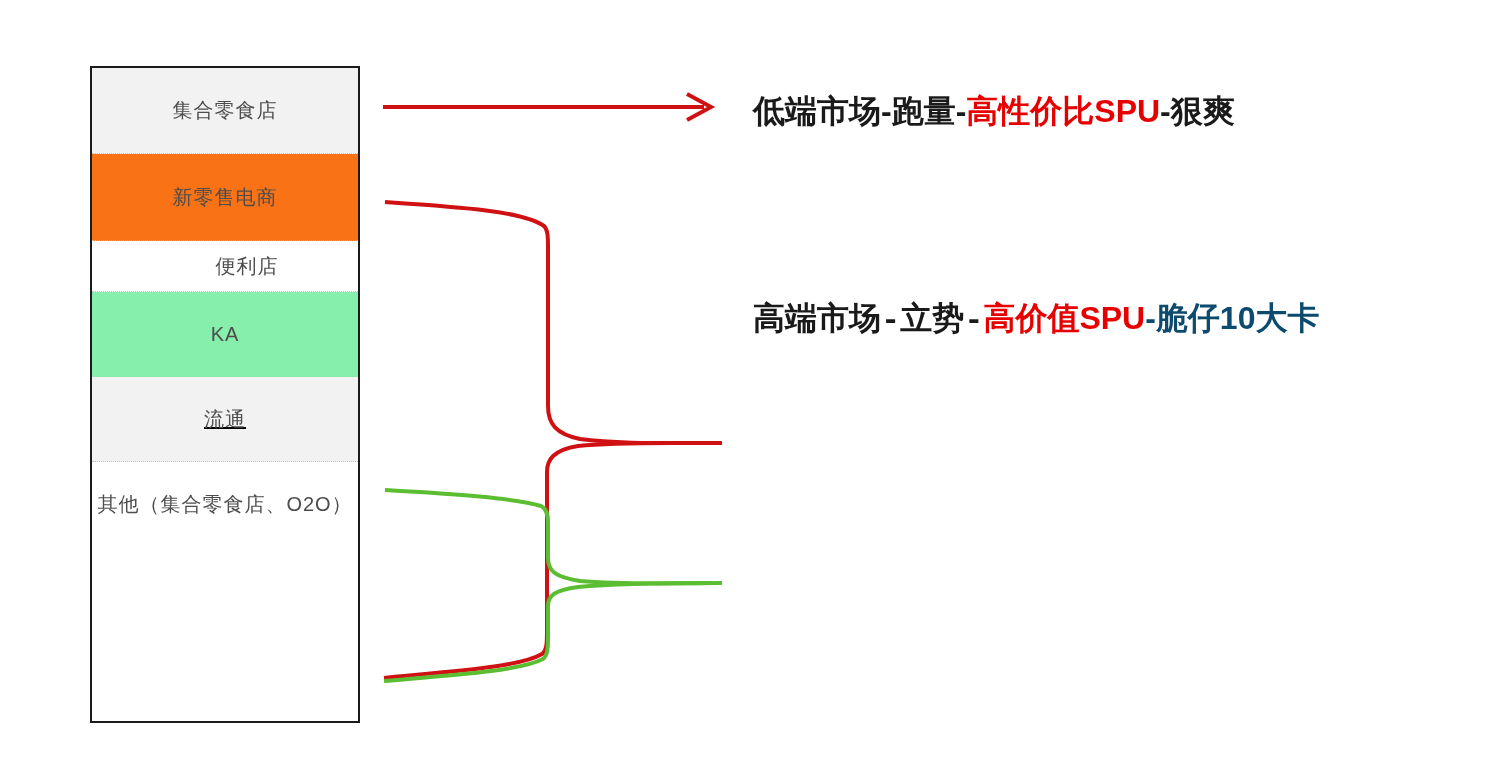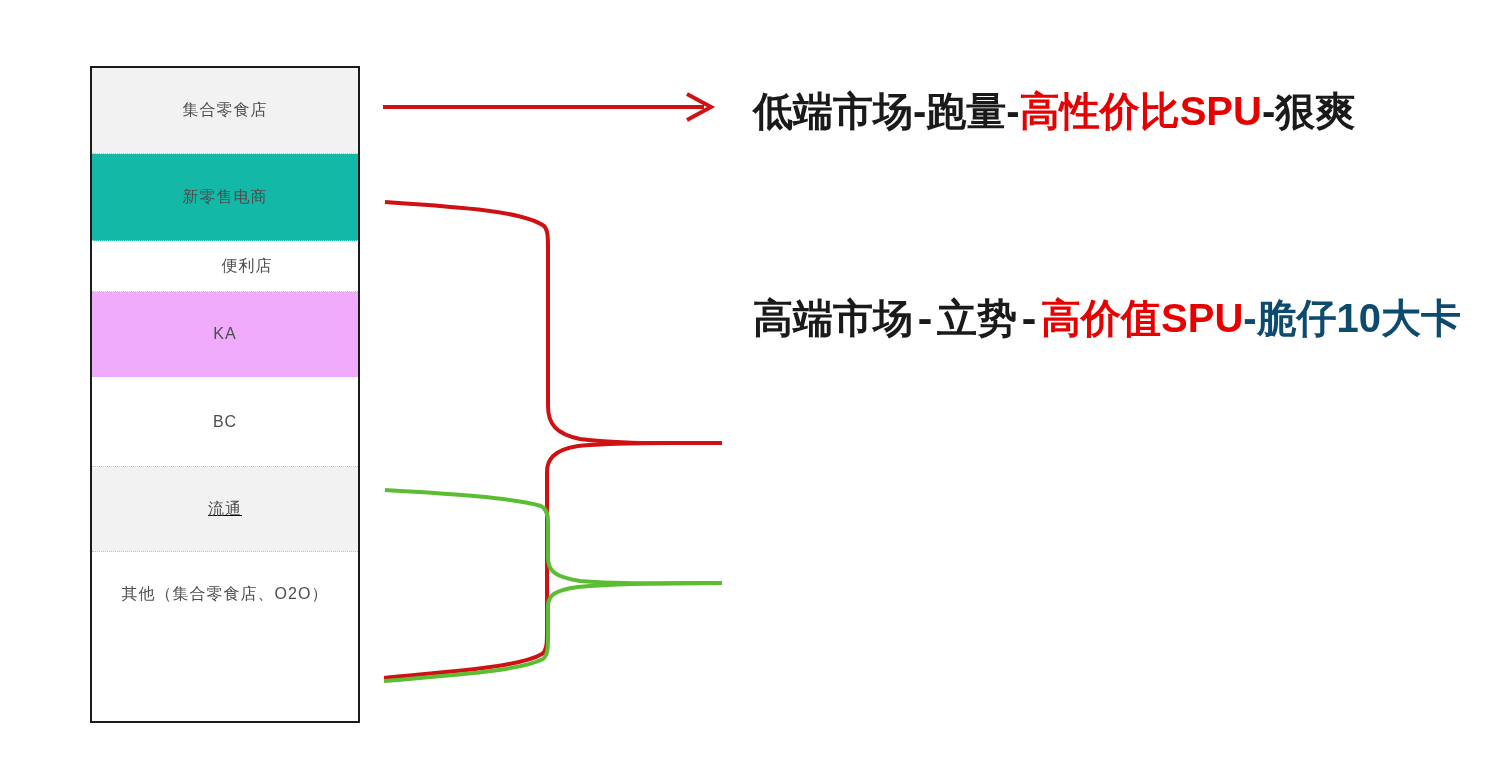--- a/index.html
+++ b/index.html
@@ -12,49 +12,46 @@
     position:absolute;left:90px;top:66px;width:270px;height:657px;
     box-sizing:border-box;border:2px solid #1b1b1b;background:#ffffff;
     display:flex;flex-direction:column;
   }
   .seg{
     box-sizing:border-box;display:flex;align-items:center;justify-content:center;
     border-bottom:1px dotted #c3c3c3;flex:0 0 auto;
   }
   .seg:last-child{border-bottom:none;}
   .seg.shaded{background:#f2f2f2;}
-  .seg-label{font-size:16px;color:#4d4d4d;letter-spacing:1px;white-space:nowrap;}
+  .seg-label{font-size:20px;color:#4d4d4d;letter-spacing:1px;white-space:nowrap;}
   
   .market-heading{
     position:absolute;left:753px;white-space:nowrap;
-    font-size:40px;font-weight:bold;line-height:40px;letter-spacing:0px;
+    font-size:32px;font-weight:bold;line-height:40px;letter-spacing:0px;
   }
   
   #flow-svg{position:absolute;left:0;top:0;pointer-events:none;}
 </style>
 </head>
 <body>
 
 <div id="stage">
 
   <div id="channel-box" style="border-color: rgb(27, 27, 27);">
       <div class="seg shaded" style="height: 86px; background: rgb(242, 242, 242);">
         <span class="seg-label" style="color: rgb(77, 77, 77);">集合零食店</span>
       </div>
-      <div class="seg shaded" style="height: 87px; background: #14b8a6;">
+      <div class="seg shaded" style="height: 87px; background: #f97316;">
         <span class="seg-label" style="color: rgb(77, 77, 77);">新零售电商</span>
       </div>
       <div class="seg" style="height: 51px;">
         <span class="seg-label" style="color: rgb(77, 77, 77); margin-left: 44px;">便利店</span>
       </div>
-      <div class="seg shaded" style="height: 85px; background: #f0abfc;">
+      <div class="seg shaded" style="height: 85px; background: #86efac;">
         <span class="seg-label" style="color: rgb(77, 77, 77);">KA</span>
-      </div>
-      <div class="seg" style="height: 90px;">
-        <span class="seg-label" style="color: rgb(77, 77, 77);">BC</span>
       </div>
       <div class="seg shaded" style="height: 85px; background: rgb(242, 242, 242); text-decoration: underline;">
         <span class="seg-label" style="color: rgb(77, 77, 77);">流通</span>
       </div>
       <div class="seg" style="height: 85px;">
         <span class="seg-label" style="color: rgb(77, 77, 77);">其他（集合零食店、O2O）</span>
       </div>
     </div>
 
   <div class="market-heading" style="top: 91px;"><span style="color: rgb(26, 26, 26);">低端市场-跑量-</span><span style="color: rgb(230, 0, 0);">高性价比SPU</span><span style="color: rgb(26, 26, 26);">-狠爽</span></div>

